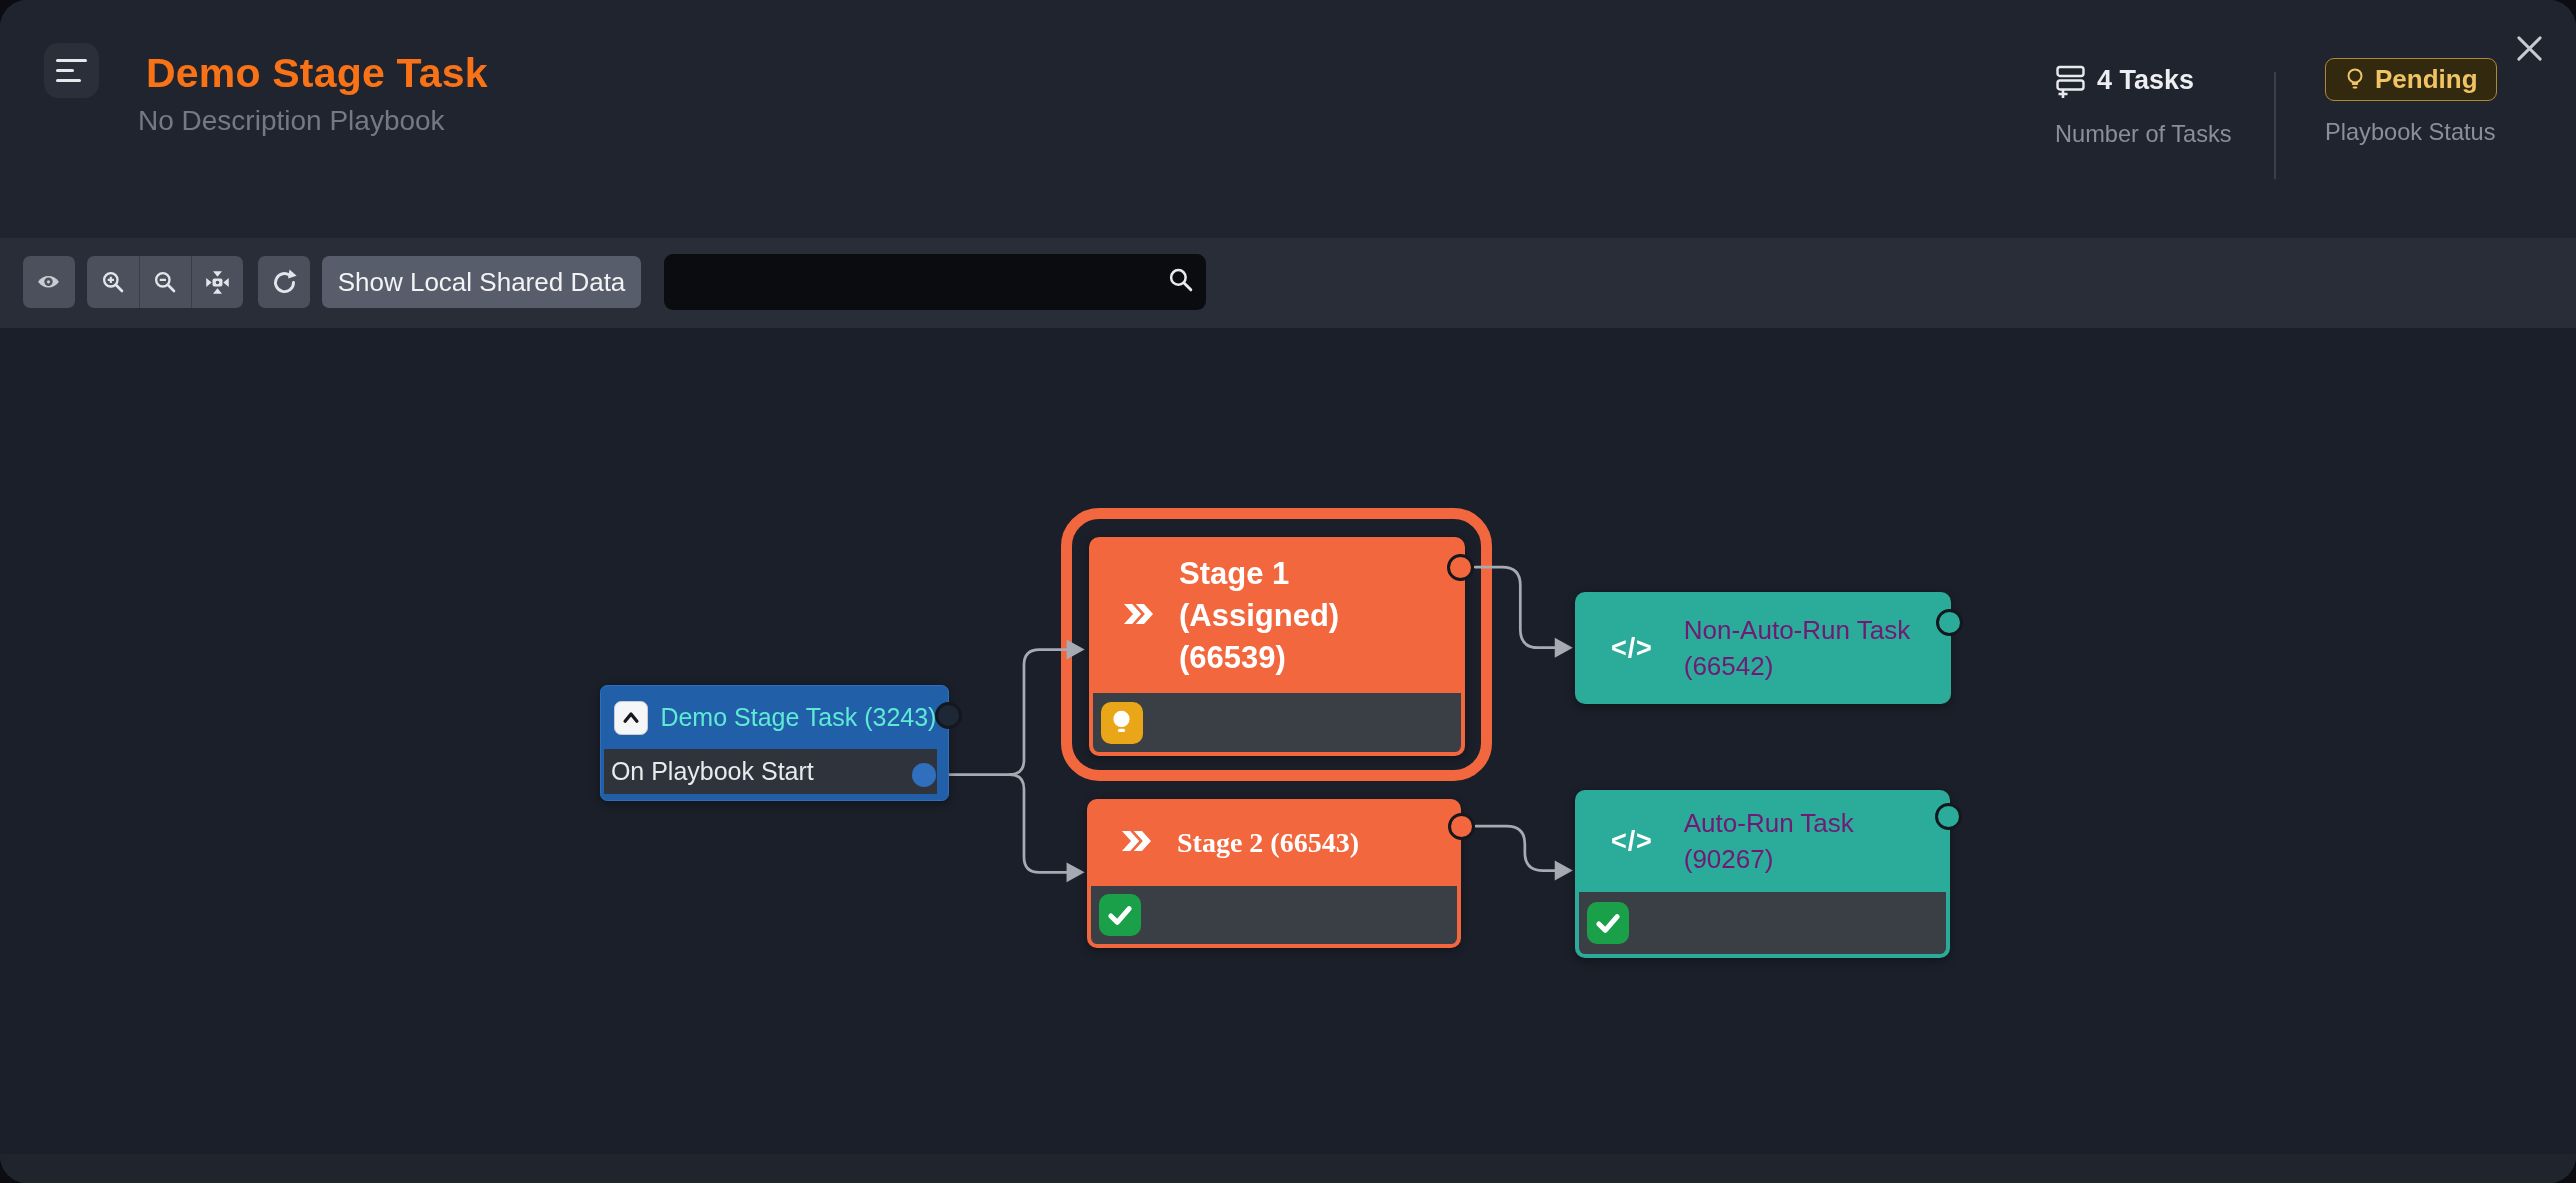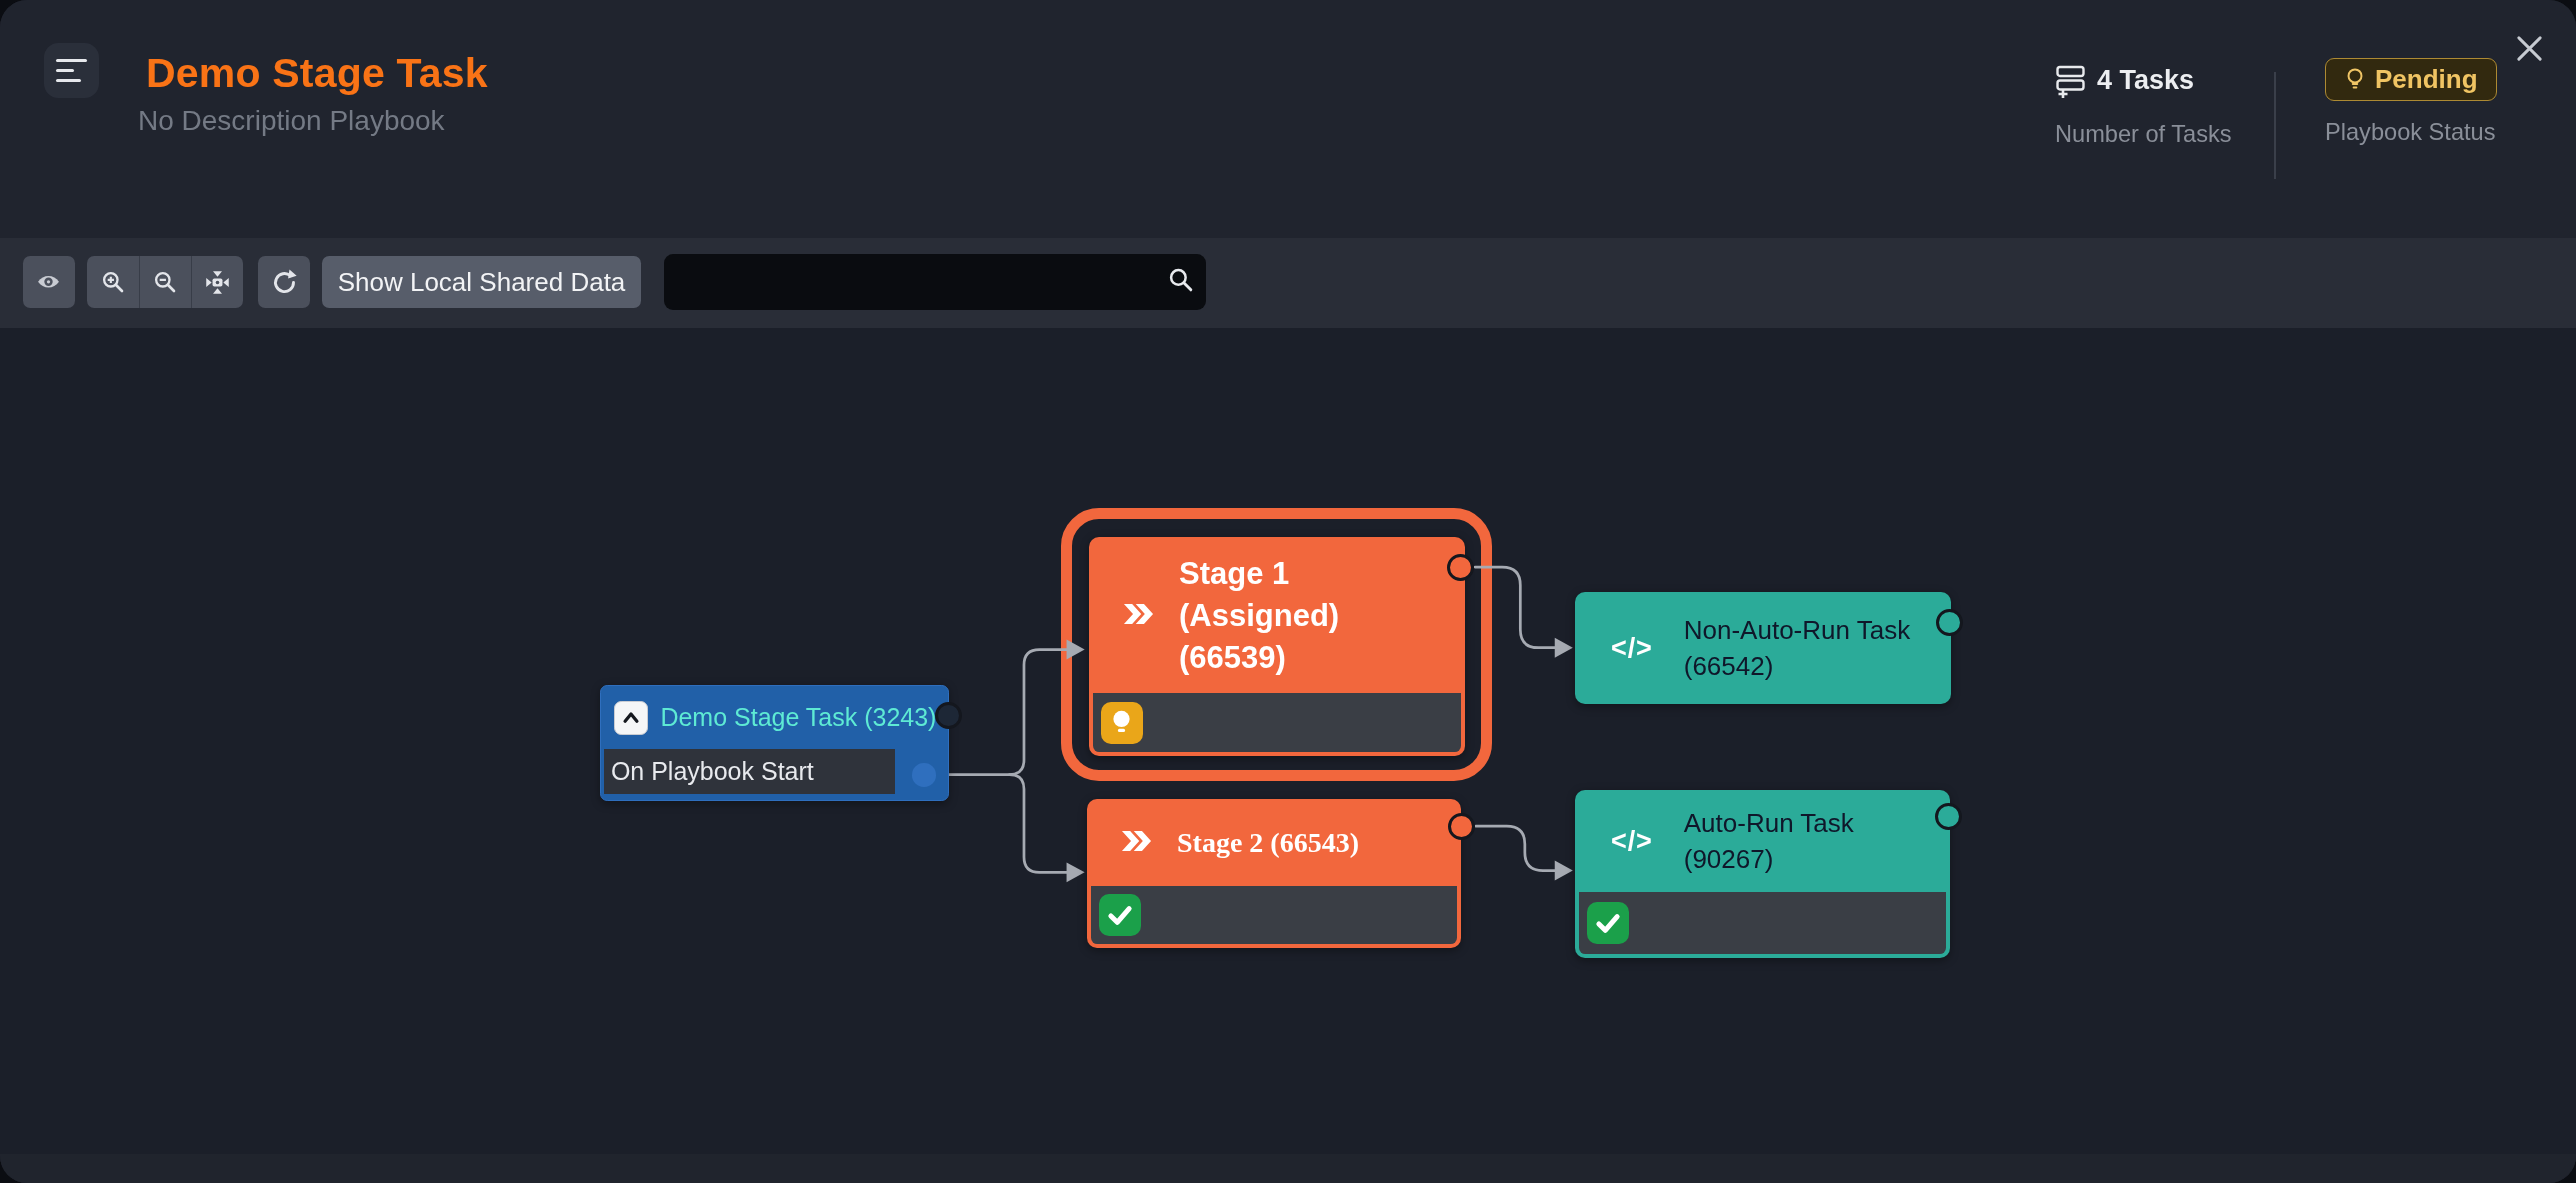--- a/index.html
+++ b/index.html
@@ -55,21 +55,21 @@
   .edges{position:absolute;left:0;top:0;z-index:2;pointer-events:none;}
   .select-ring{position:absolute;left:1061px;top:180px;width:431px;height:273px;z-index:1;
     border:11px solid #f2673d;border-radius:38px;}
   .node{position:absolute;z-index:3;border-radius:10px;box-shadow:0 2.7px 9px rgba(0,0,0,.35);}
   
   .node-start{left:600px;top:357px;width:349px;height:116px;background:#2160a8;border:1.8px solid #2f6fbe;border-radius:7.2px;}
   .node-start-head{display:flex;align-items:center;gap:12.7px;height:63px;padding-left:12.7px;}
   .node-start-title{font-size:25px;color:#5eead4;white-space:nowrap;}
   .chip-white{width:34px;height:34px;background:#f5f6f7;border:1.8px solid #c9ccd2;border-radius:7.2px;
     display:flex;align-items:center;justify-content:center;flex:0 0 auto;}
-  .node-start-sub{position:absolute;left:2.7px;top:63px;width:291px;height:45px;background:#2f333b;
+  .node-start-sub{position:absolute;left:2.7px;top:63px;width:333px;height:45px;background:#2f333b;
     display:flex;align-items:center;padding-left:7.2px;font-size:25px;color:#e8eaee;}
   
   .node-stage{background:#f2673d;}
   .node-stage1{left:1089px;top:209px;width:376px;height:219px;}
   .node-stage2{left:1087px;top:471px;width:374px;height:149px;}
   .node-head{display:flex;align-items:center;gap:25px;padding-left:34px;}
   .node-stage1 .node-head{height:157px;}
   .node-stage2 .node-head{height:87px;}
   .node-title{font-weight:bold;color:#ffffff;font-size:31px;line-height:42px;}
   .t-stage1{max-width:217px;}
@@ -81,21 +81,21 @@
   .chip{width:42px;height:42px;border-radius:10px;display:flex;align-items:center;justify-content:center;flex:0 0 auto;}
   .chip-amber{background:#eaa619;}
   .chip-green{background:#1ba04a;}
   
   .node-task{background:#2bab99;}
   .node-task1{left:1575px;top:264px;width:376px;height:112px;}
   .node-task2{left:1575px;top:462px;width:375px;height:168px;}
   .node-task1 .node-head{height:112px;gap:31px;padding-left:36px;}
   .node-task2 .node-head{height:102px;gap:31px;padding-left:36px;}
   .node-task2 .node-bar{height:62px;}
-  .t-task{font-size:26px;line-height:36px;color:#0f172a;font-weight:normal;max-width:236px;}
+  .t-task{font-size:26px;line-height:36px;color:#701a75;font-weight:normal;max-width:236px;}
   .code-glyph{font-size:27px;font-weight:bold;color:#ffffff;letter-spacing:0.9px;flex:0 0 auto;}
   
   .port{position:absolute;width:27px;height:27px;border-radius:50%;border:3.6px solid #14171e;z-index:4;}
   .port-orange{background:#f2673d;}
   .port-teal{background:#2bab99;}
   .port-dark{background:#1d2736;}
   .dot-out{position:absolute;width:23.6px;height:23.6px;border-radius:50%;background:#2f6fbe;z-index:4;}
 </style>
 </head>
 <body>

